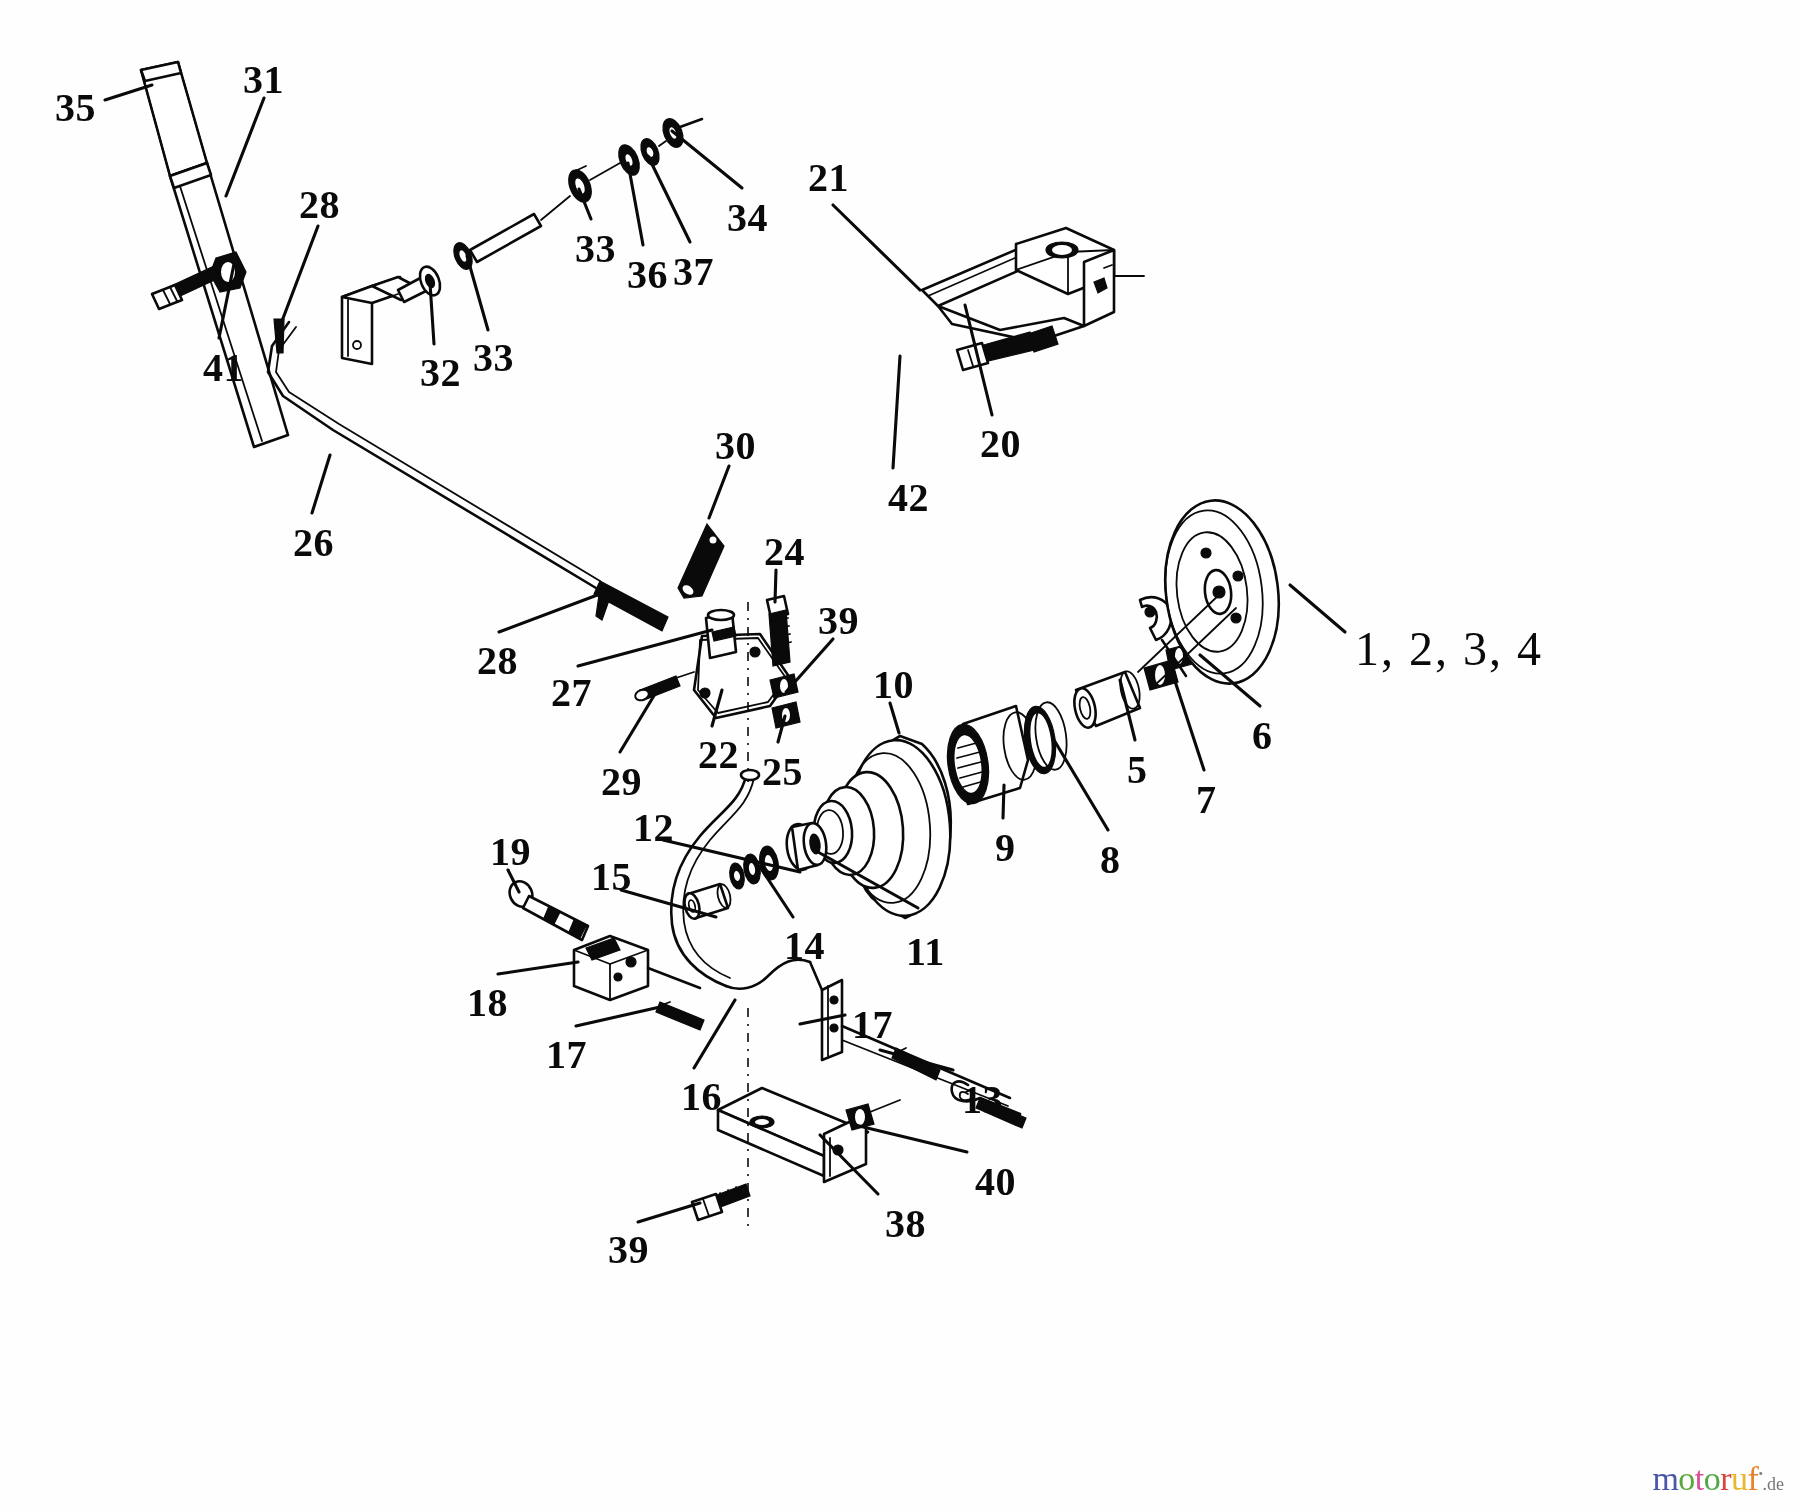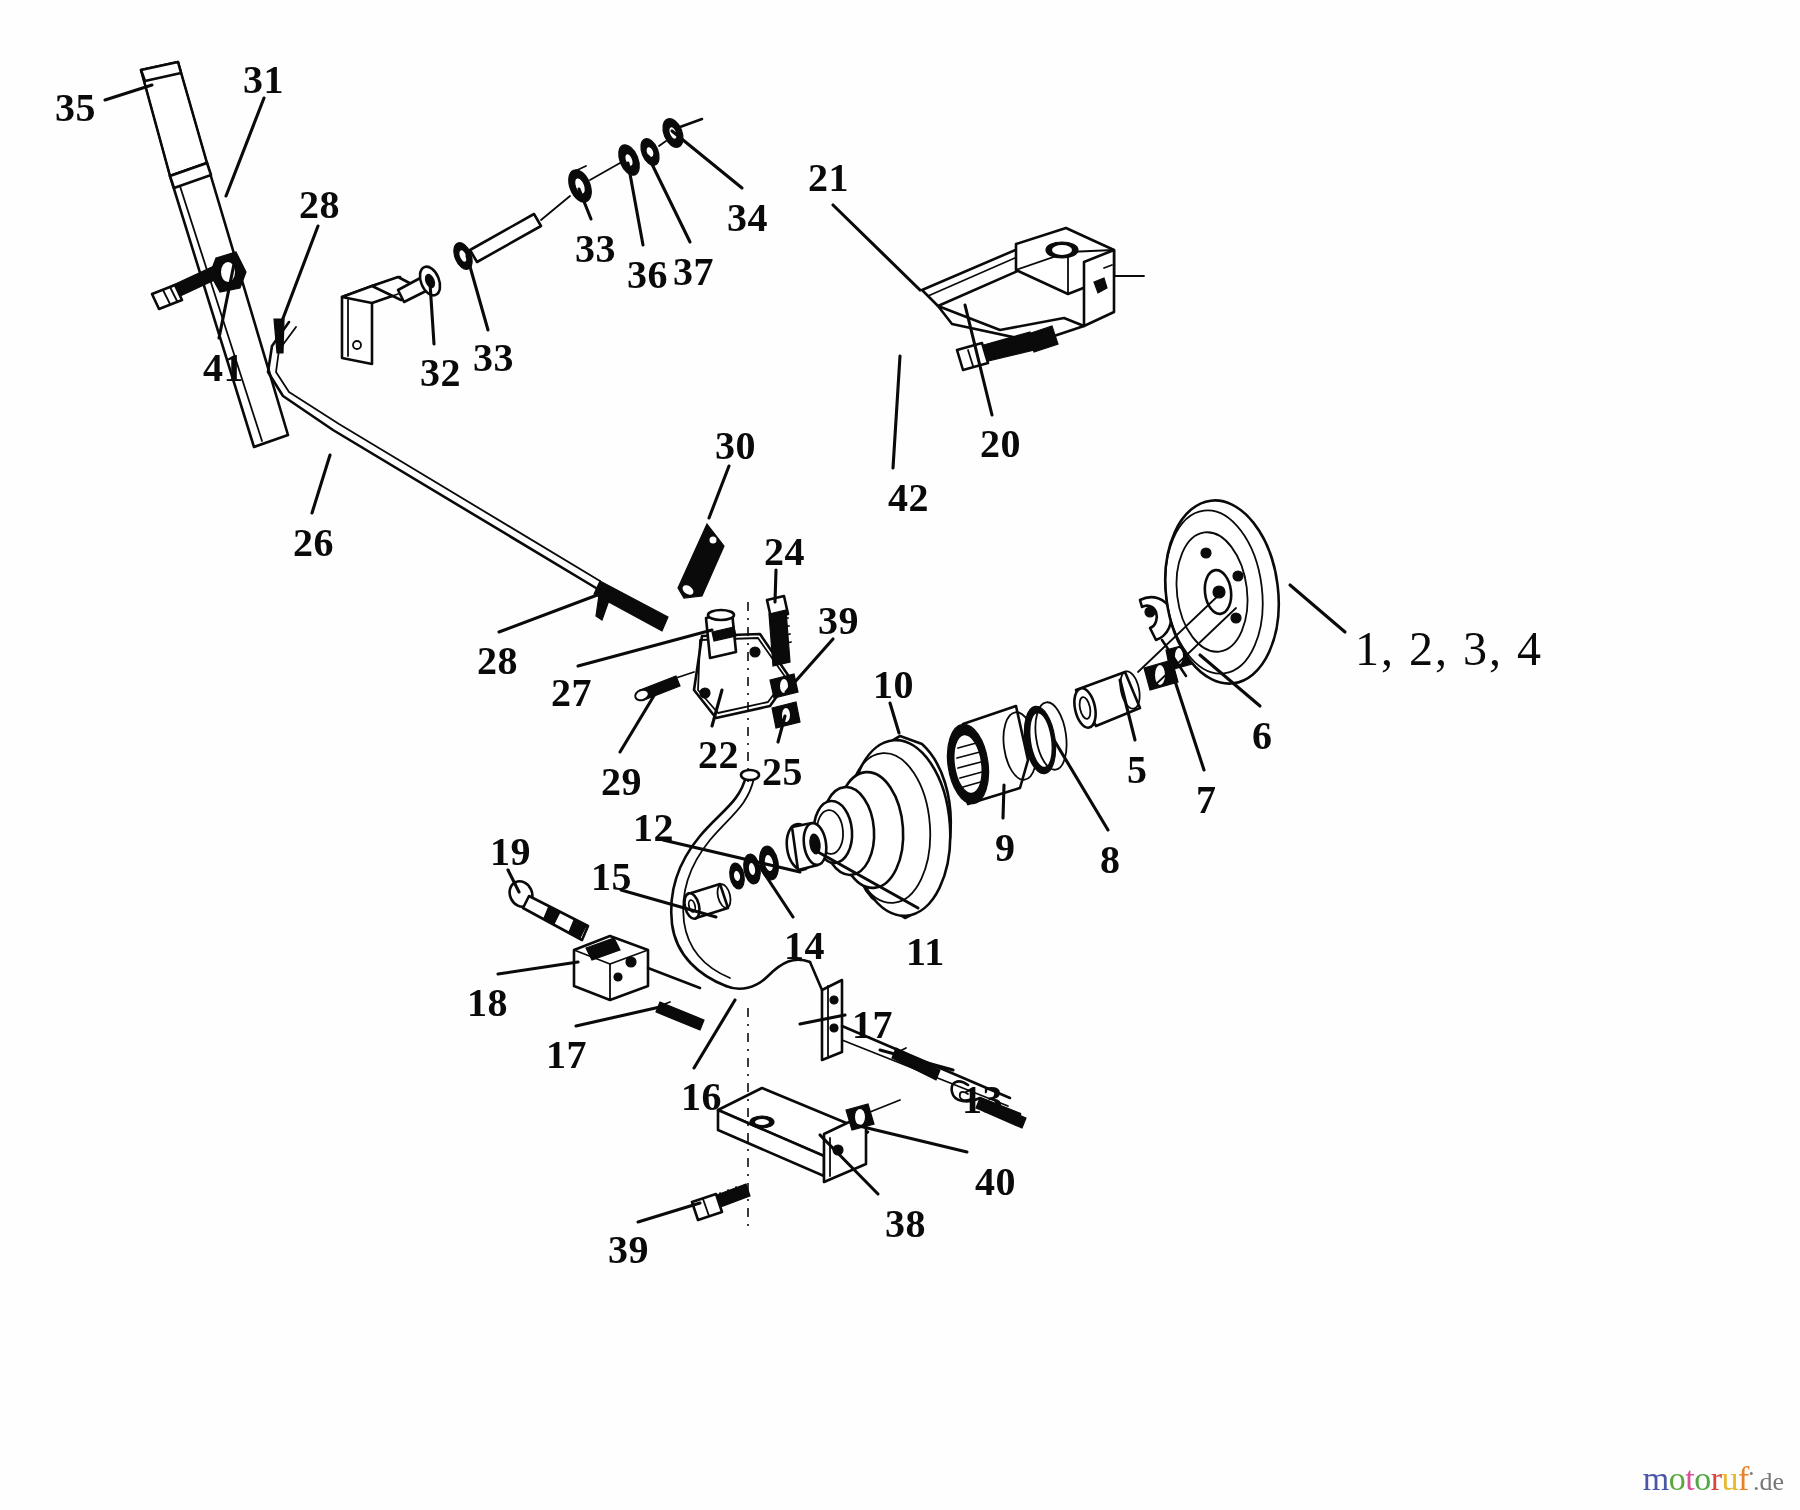--- a/index.html
+++ b/index.html
@@ -45,21 +45,21 @@
     position: absolute;
     right: 16px;
     bottom: 14px;
     font-family: "Liberation Serif", serif;
     font-size: 34px;
     line-height: 1;
     white-space: nowrap;
     letter-spacing: -0.5px;
   }
   #watermark .wm-l { font-weight: 400; }
-  #watermark .wm-suffix { font-size: 26px; color: #777777; letter-spacing: 0; }
+  #watermark .wm-suffix { font-size: 18px; color: #777777; letter-spacing: 0; }
   .dot-sup { font-size: 13px; vertical-align: super; color: #7a7a7a; }
 </style>
 </head>
 <body>
 
 <div id="page">
 
   <svg id="diagram" viewBox="0 0 1800 1510" xmlns="http://www.w3.org/2000/svg">
     <defs>
       <style>

